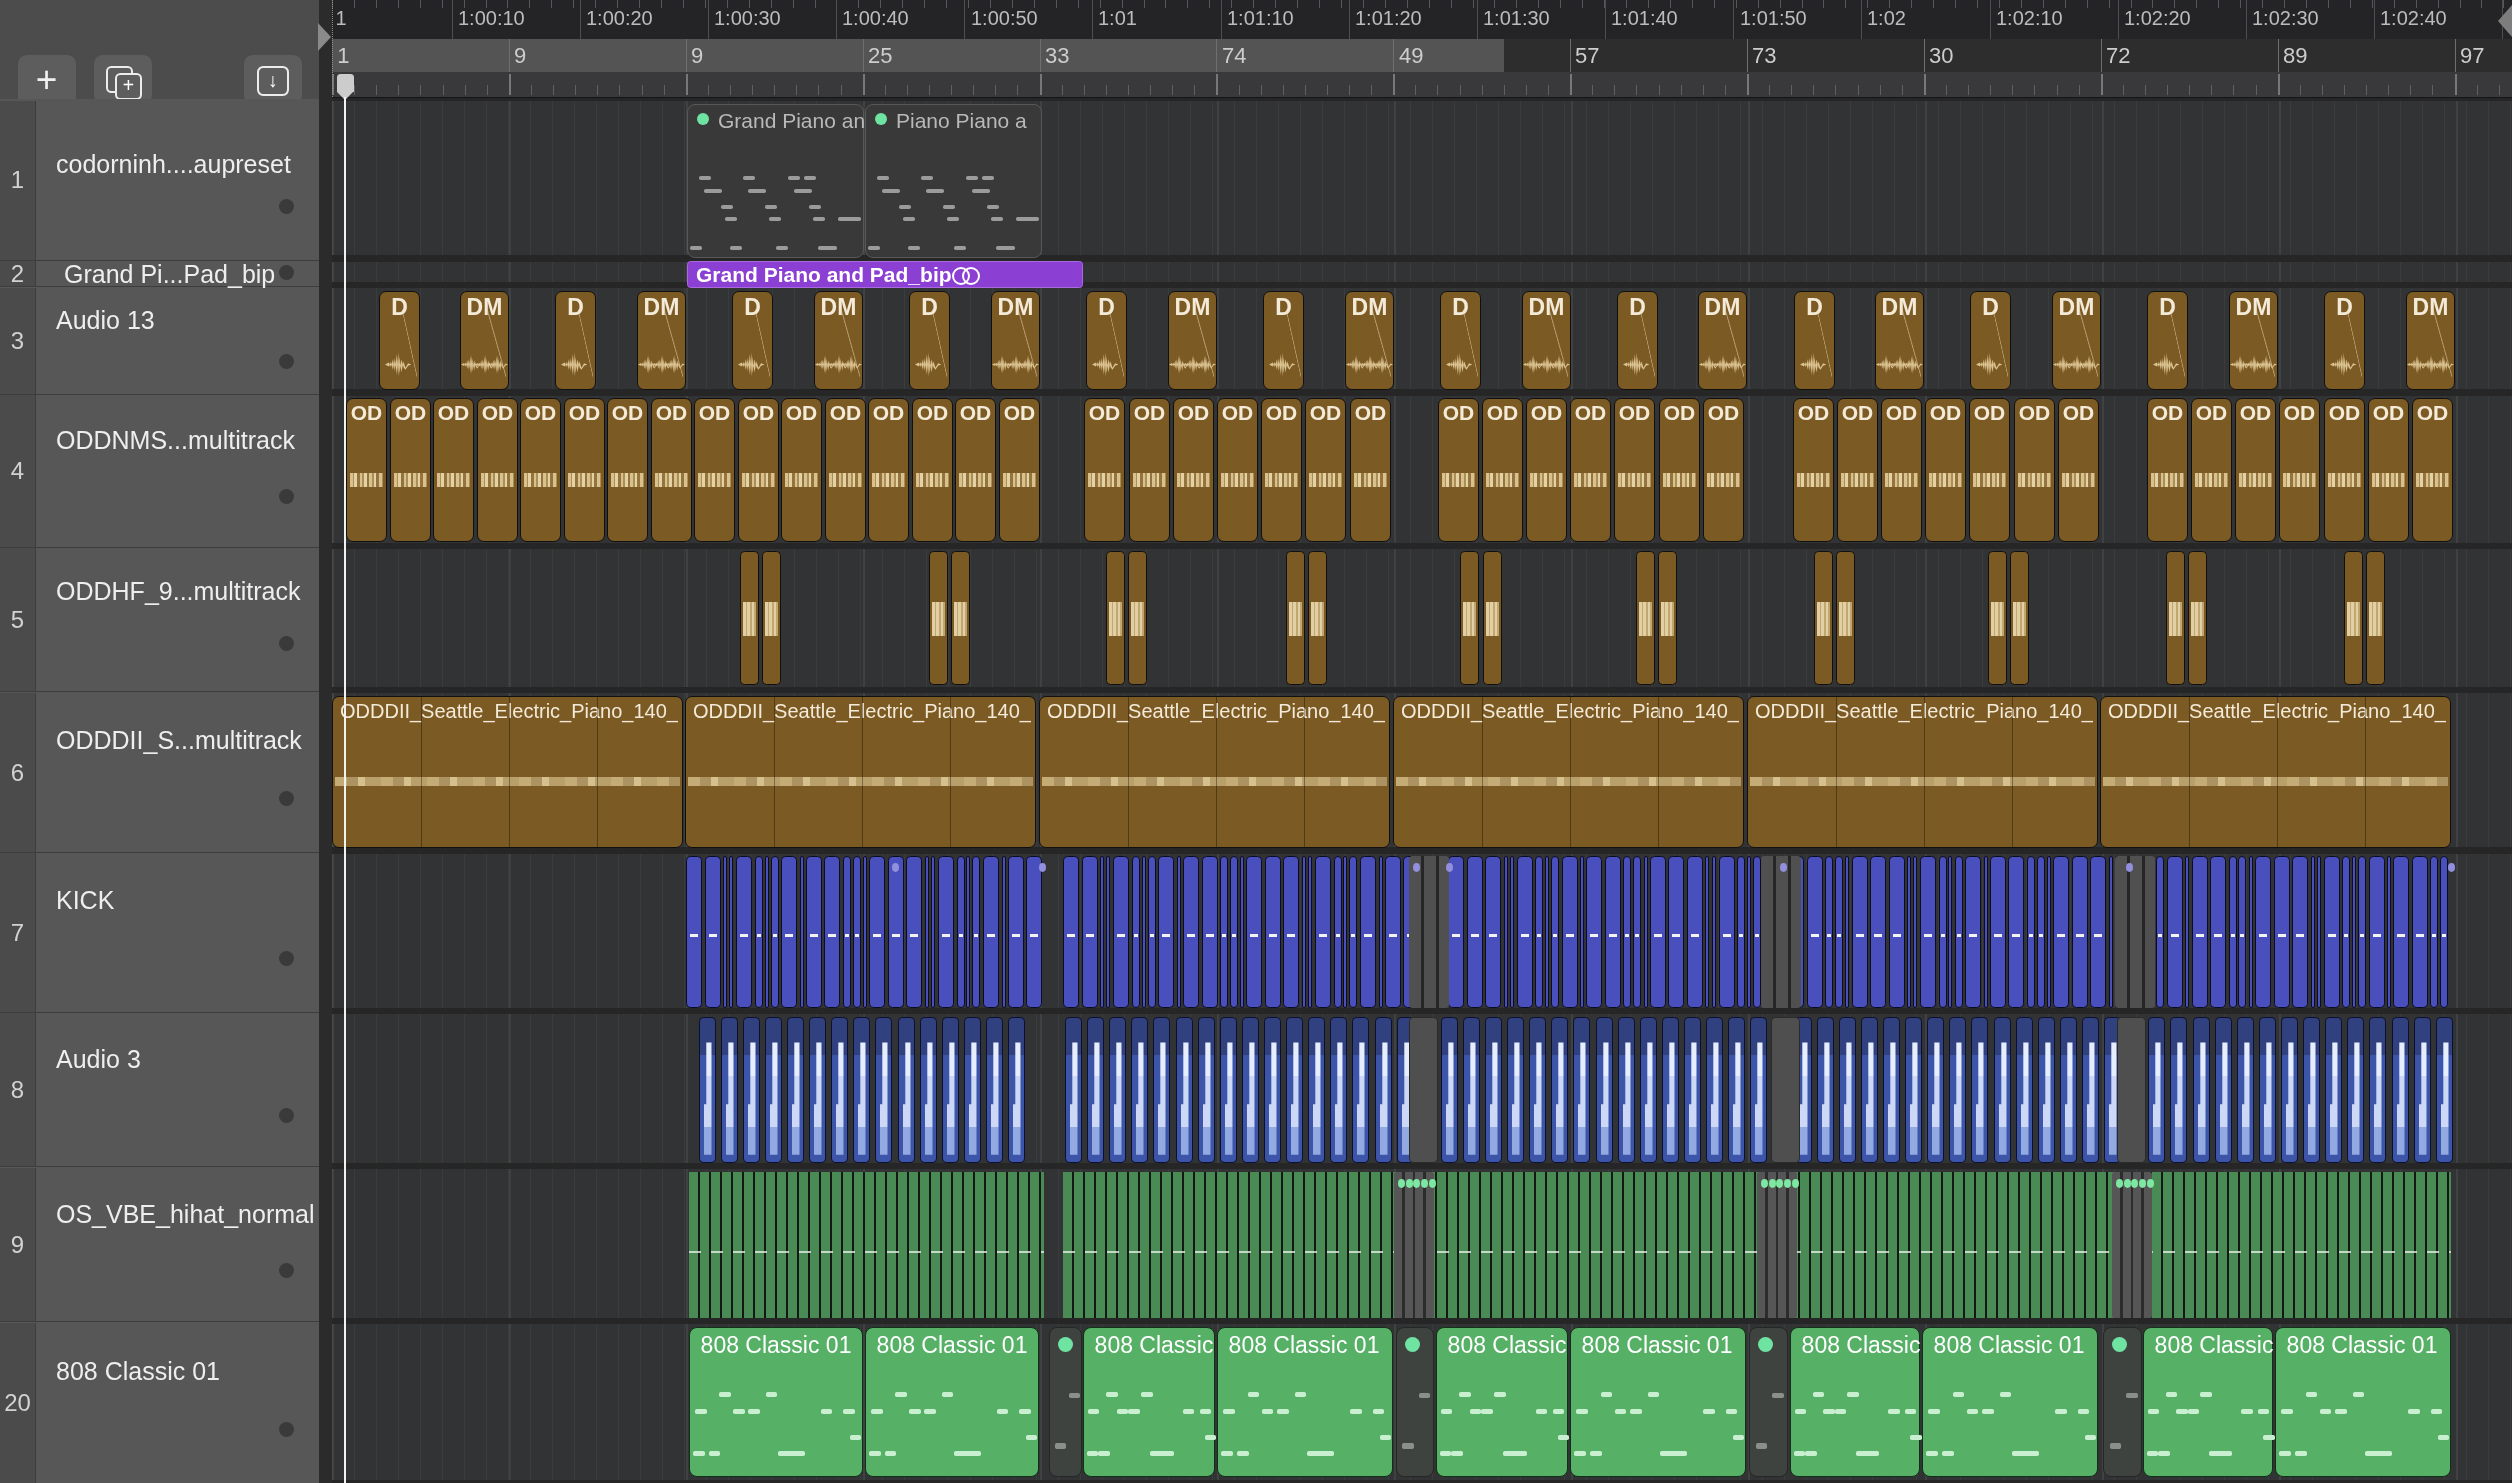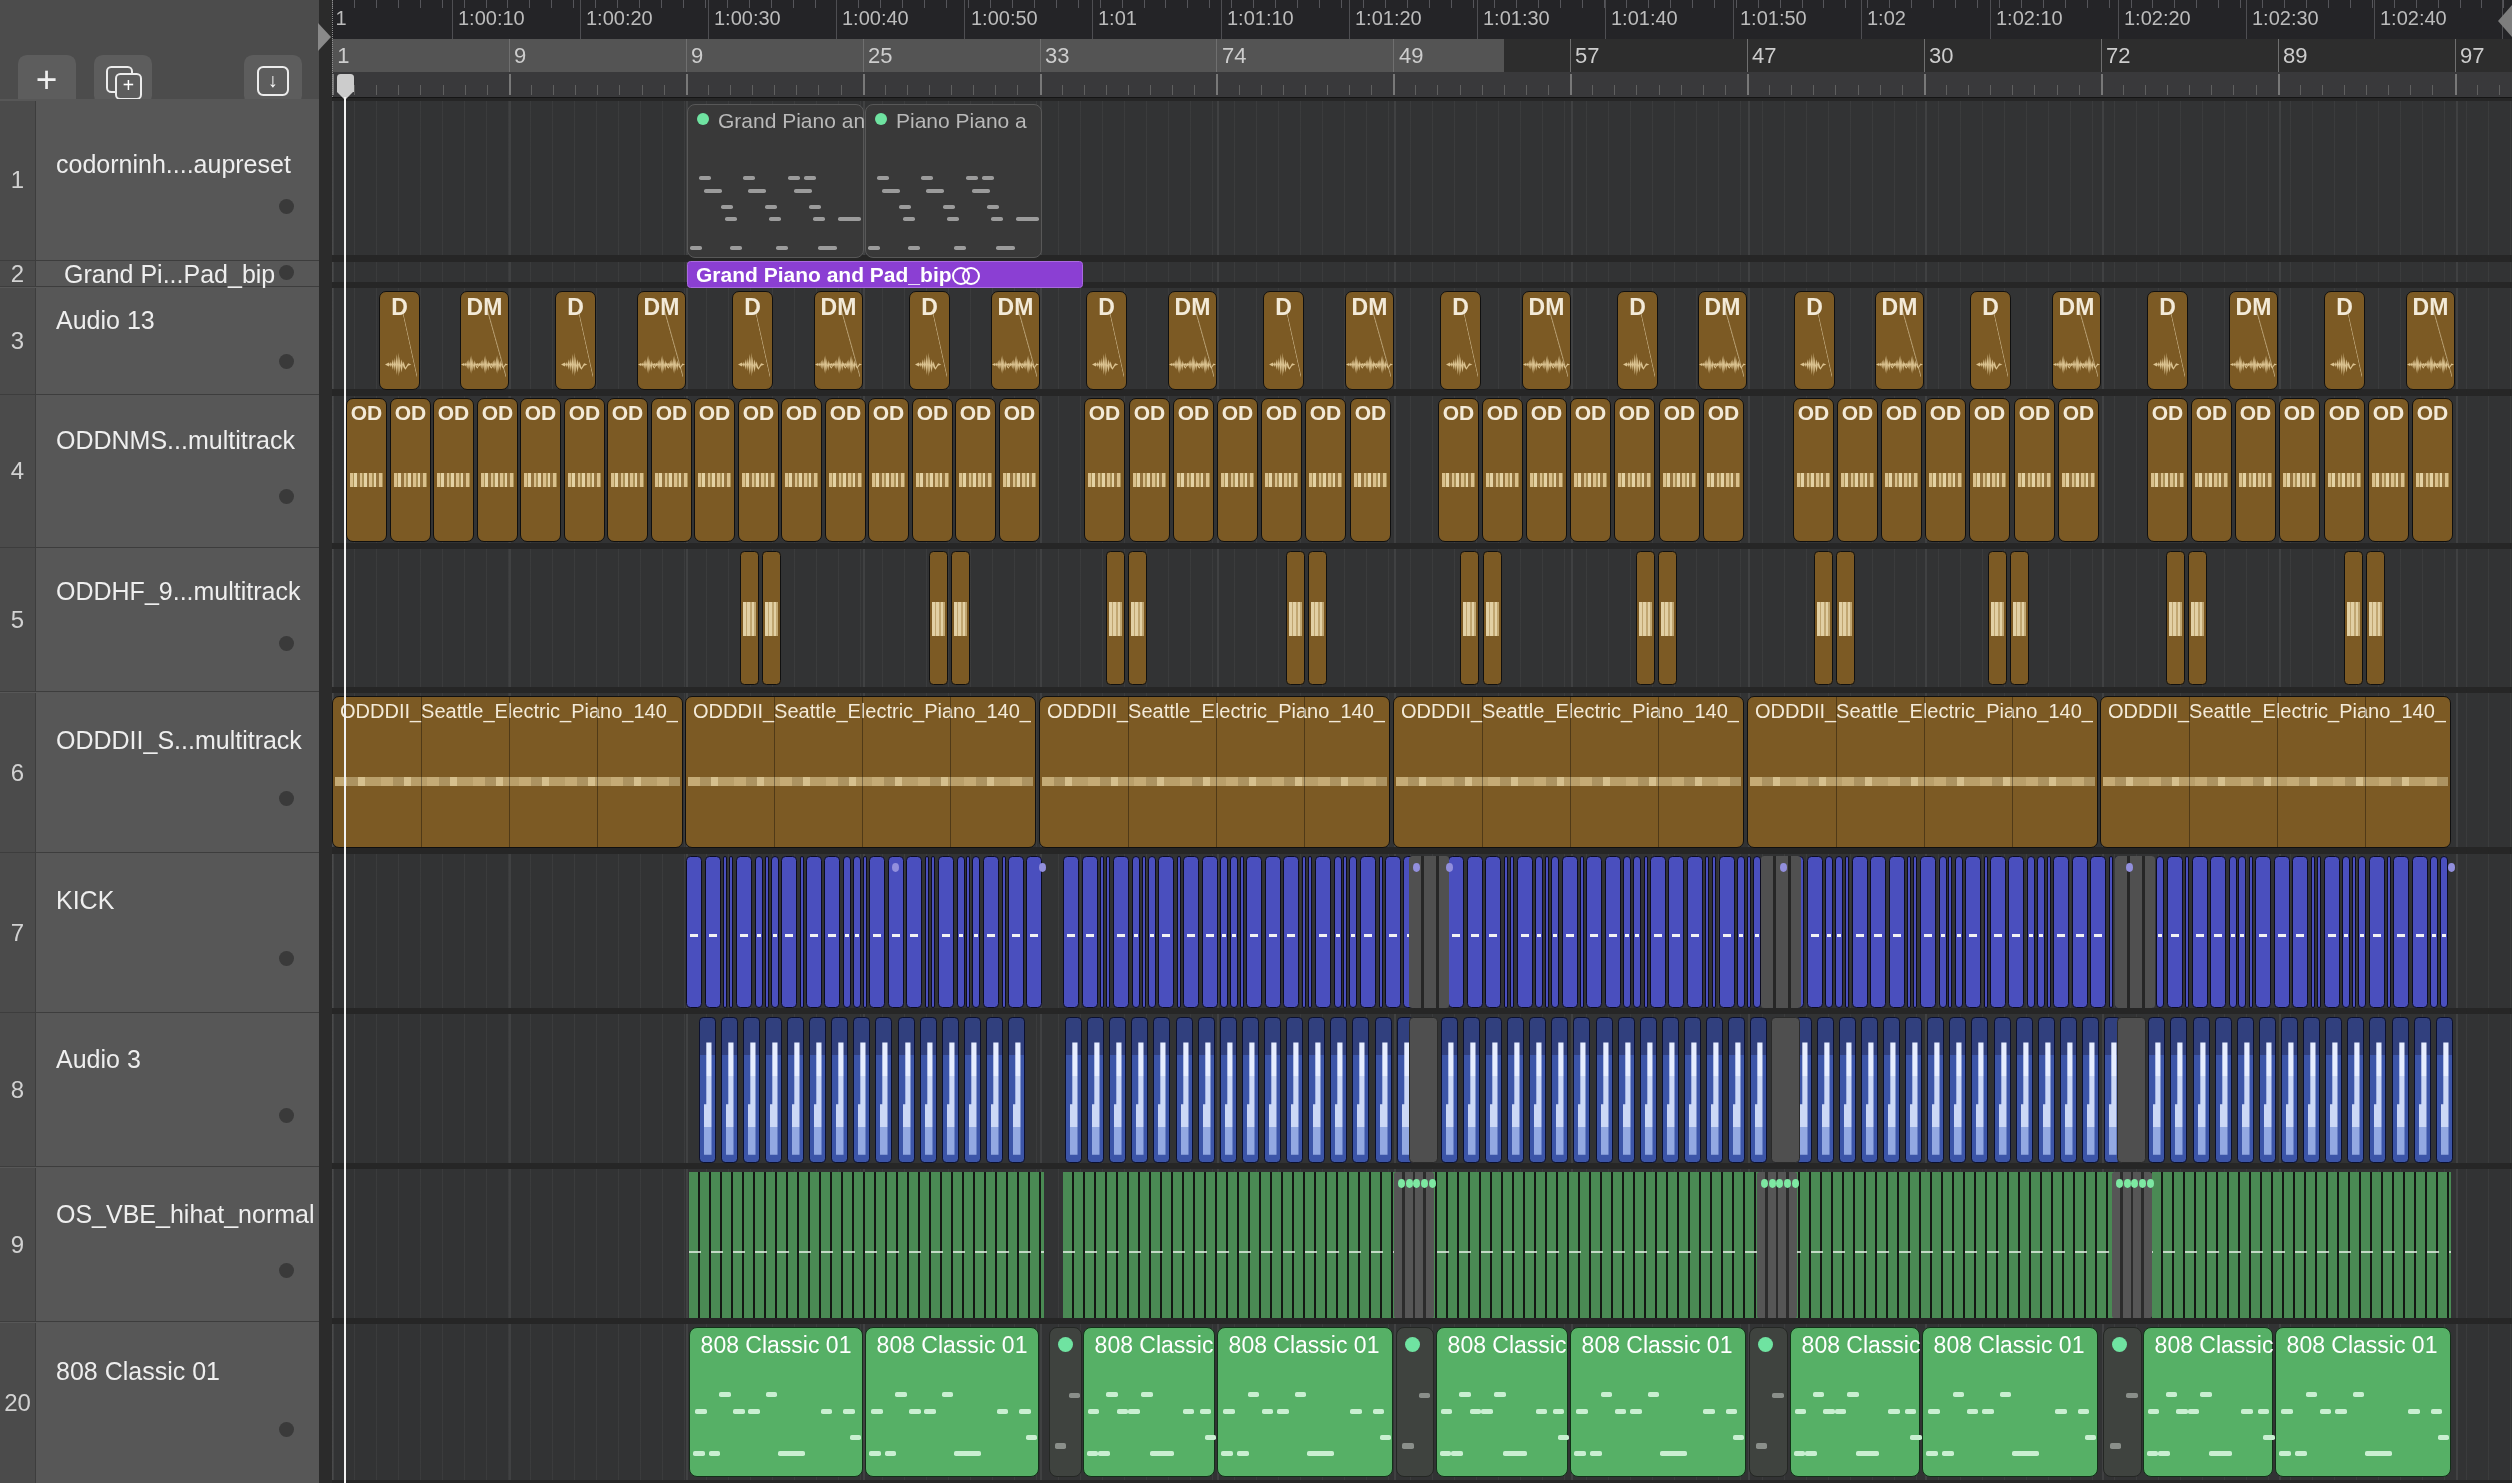--- a/index.html
+++ b/index.html
@@ -310,21 +310,21 @@
       <div class="b-lab" style="left: 536px;">25</div>
       <div class="b-tick" style="left: 708px;"></div>
       <div class="b-lab" style="left: 713px;">33</div>
       <div class="b-tick" style="left: 884px;"></div>
       <div class="b-lab" style="left: 890px;">74</div>
       <div class="b-tick" style="left: 1061px;"></div>
       <div class="b-lab" style="left: 1067px;">49</div>
       <div class="b-tick" style="left: 1238px;"></div>
       <div class="b-lab" style="left: 1243px;">57</div>
       <div class="b-tick" style="left: 1415px;"></div>
-      <div class="b-lab" style="left: 1420px;">47</div>
+      <div class="b-lab" style="left: 1420px;">73</div>
       <div class="b-tick" style="left: 1592px;"></div>
       <div class="b-lab" style="left: 1597px;">30</div>
       <div class="b-tick" style="left: 1769px;"></div>
       <div class="b-lab" style="left: 1774px;">72</div>
       <div class="b-tick" style="left: 1946px;"></div>
       <div class="b-lab" style="left: 1951px;">89</div>
       <div class="b-tick" style="left: 2123px;"></div>
       <div class="b-lab" style="left: 2128px;">97</div>
     </div>
   <div id="tick-strip" class="abs">

